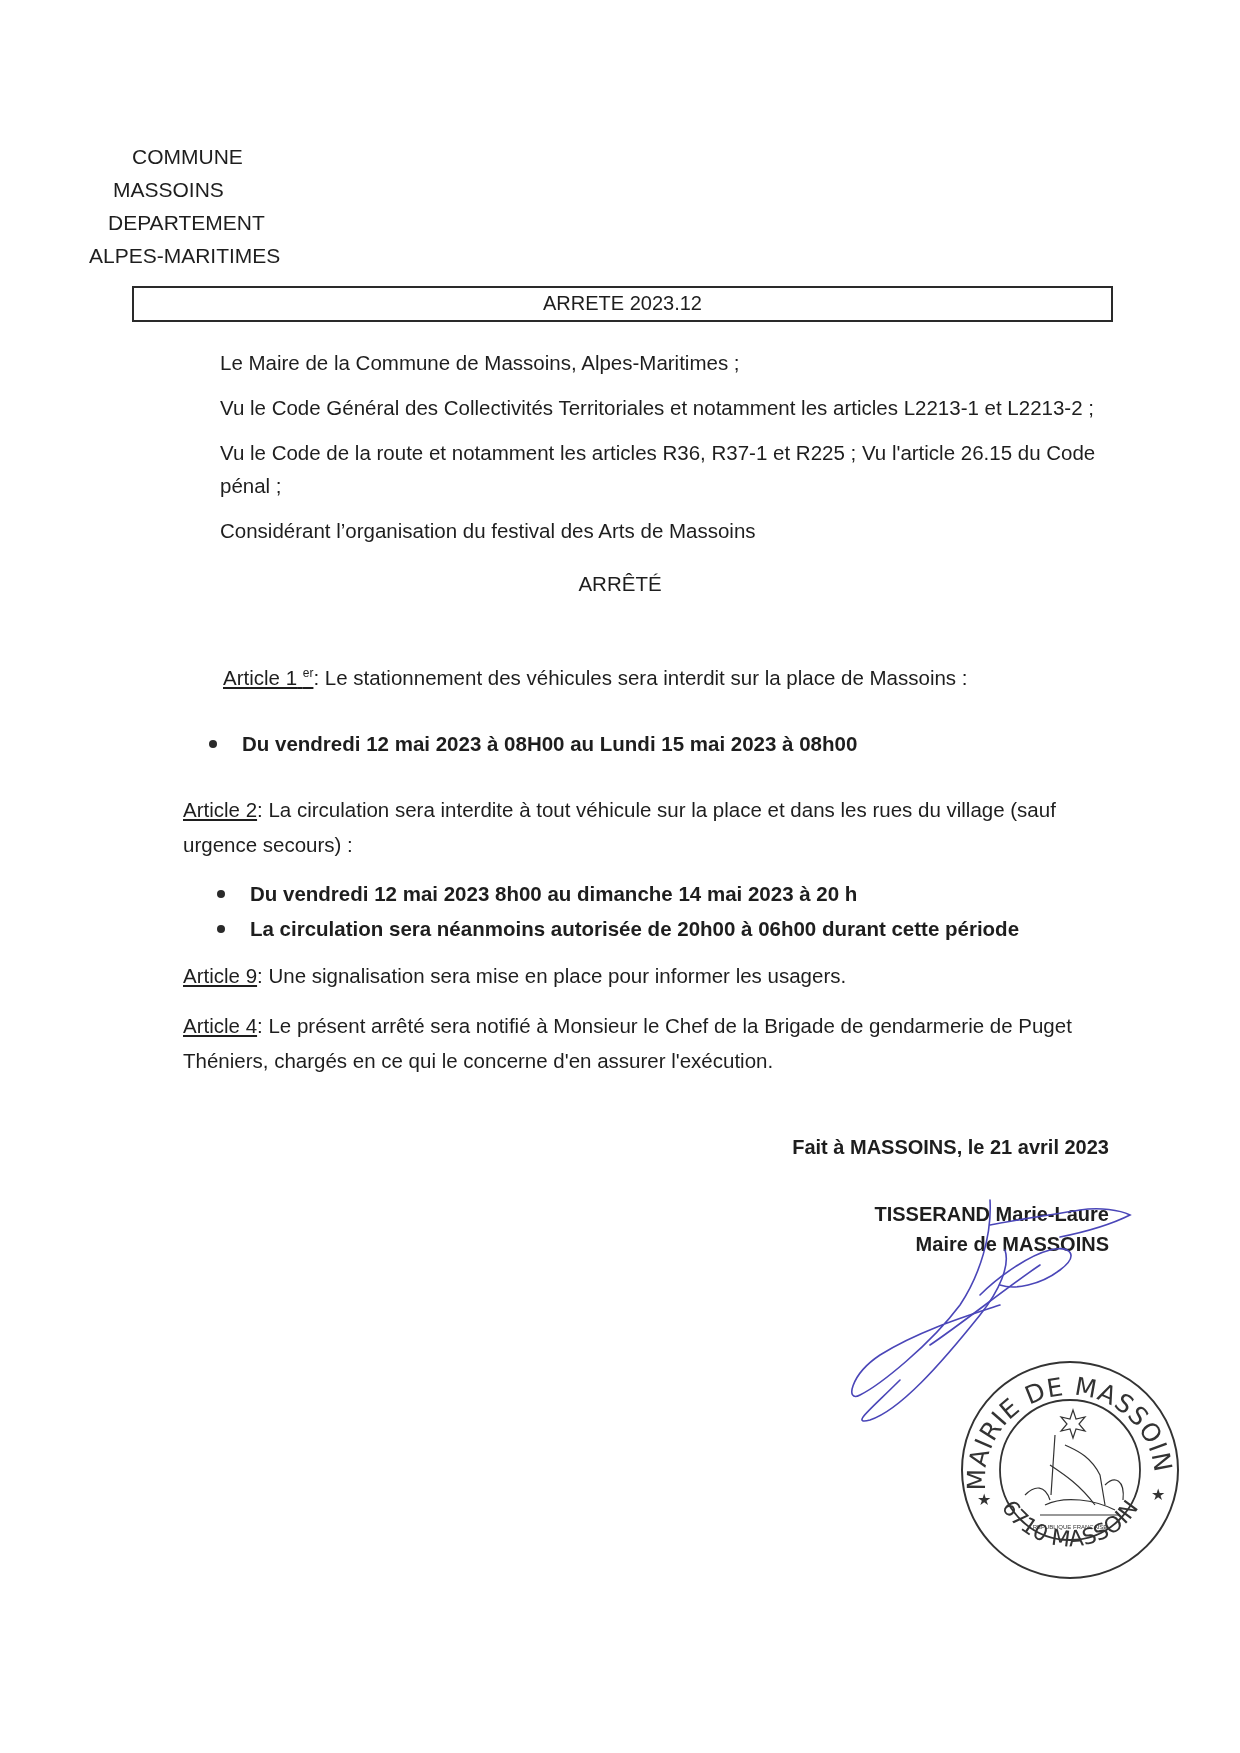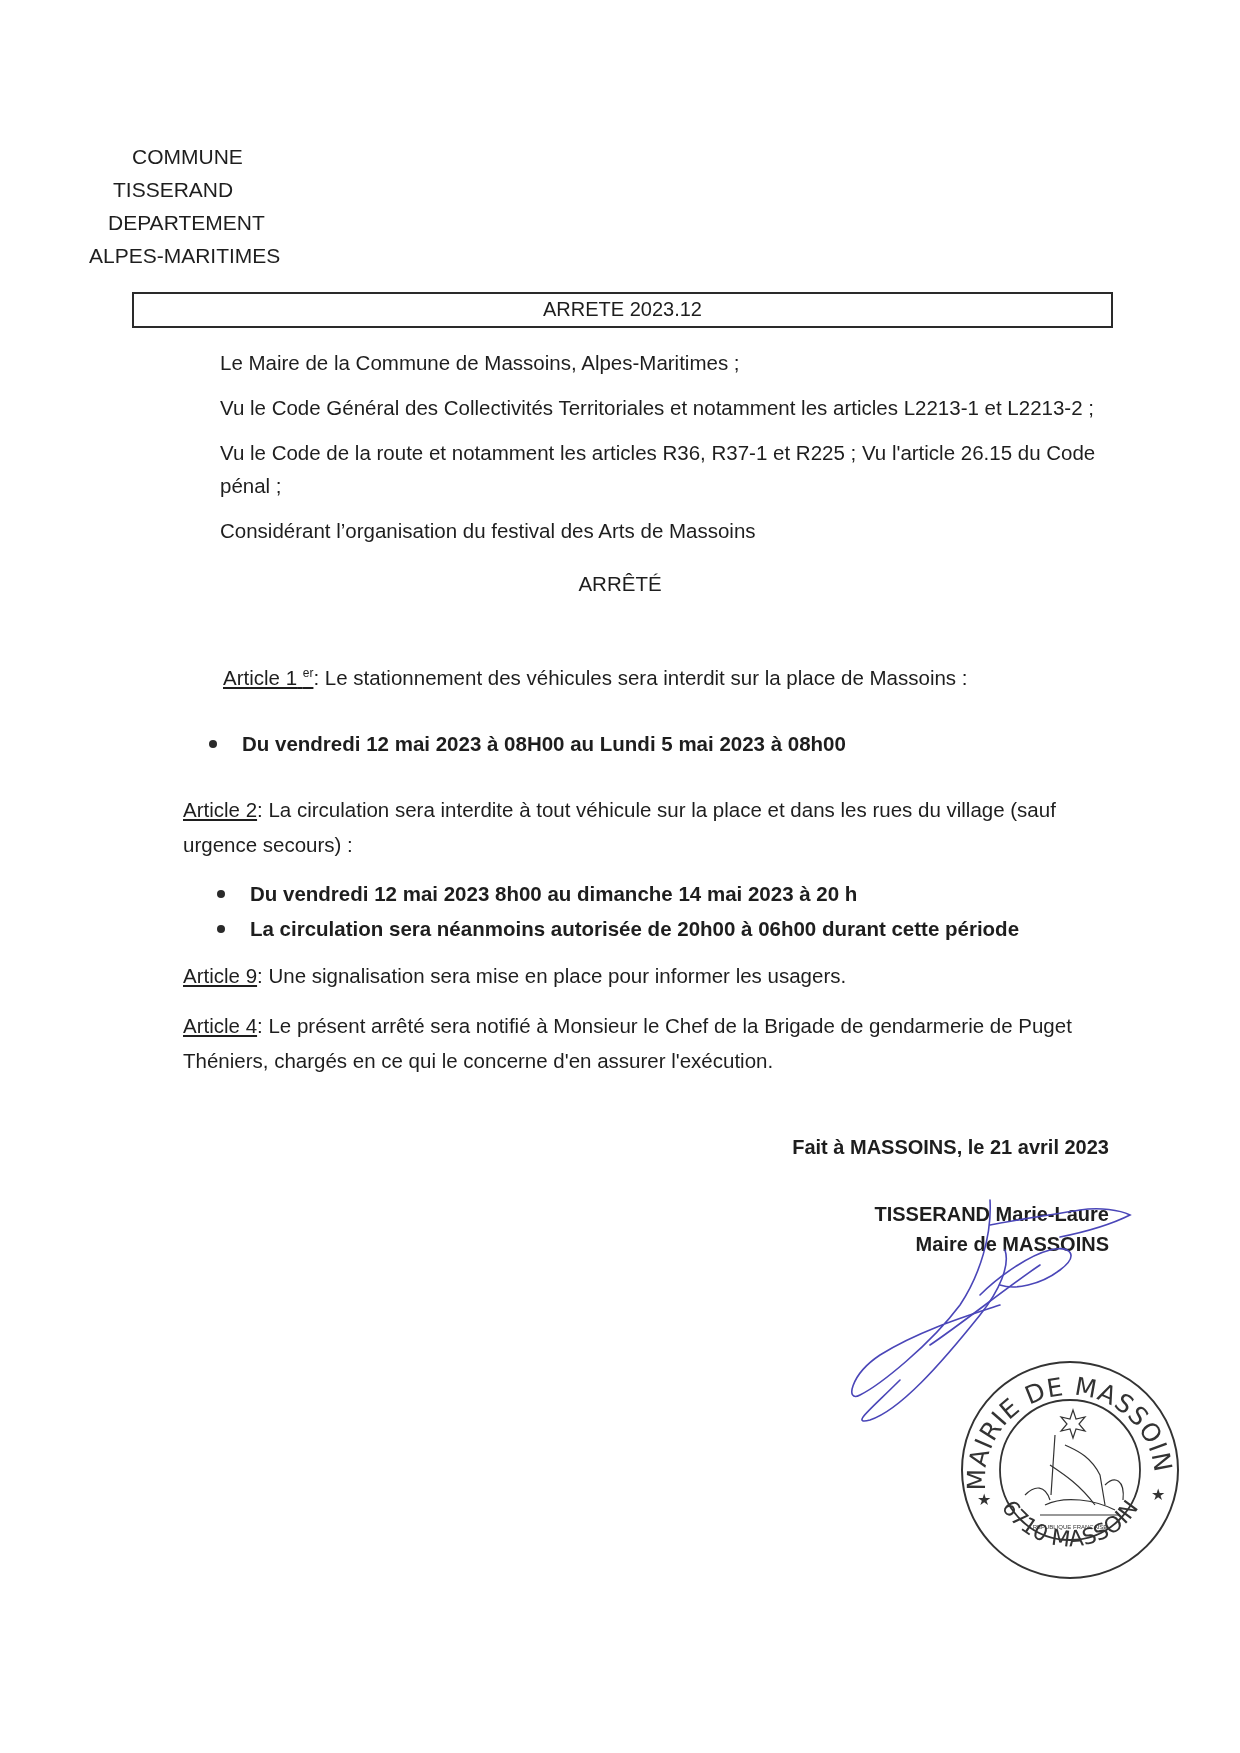--- a/index.html
+++ b/index.html
@@ -12,21 +12,21 @@
       position: absolute; left: 0; top: 0;
       font-size: 21px; line-height: 33px;
     }
     .header-block div { position: absolute; white-space: nowrap; }
     #h-commune { left: 132px; top: 140px; }
     #h-massoins { left: 113px; top: 173px; }
     #h-dept { left: 108px; top: 206px; }
     #h-alpes { left: 89px; top: 239px; }
 
     .title-box {
-      position: absolute; left: 132px; top: 292px; width: 981px; height: 36px;
+      position: absolute; left: 132px; top: 286px; width: 981px; height: 36px;
       border: 2px solid #2a2a2a; box-sizing: border-box;
       display: flex; align-items: flex-start; justify-content: center;
       font-size: 20px; padding-top: 4px; text-align: center;
     }
 
     .preamble {
       position: absolute; left: 208px; top: 334px; width: 910px;
       font-size: 20.5px; line-height: 33px;
     }
     .preamble p { margin: 12px; }
@@ -73,21 +73,21 @@
     }
     .seal {
       position: absolute; left: 955px; top: 1355px; width: 230px; height: 230px;
     }
   </style>
 </head>
 <body>
 
 <div class="header-block">
   <div id="h-commune">COMMUNE</div>
-  <div id="h-massoins">TISSERAND</div>
+  <div id="h-massoins">MASSOINS</div>
   <div id="h-dept">DEPARTEMENT</div>
   <div id="h-alpes">ALPES-MARITIMES</div>
 </div>
 
 <div class="title-box">
   <span>ARRETE 2023.12</span>
 </div>
 
 <div class="preamble">
   <p>Le Maire de la Commune de Massoins, Alpes-Maritimes ;</p>
@@ -95,21 +95,21 @@
   <p>Vu le Code de la route et notamment les articles R36, R37-1 et R225 ; Vu l'article 26.15 du Code pénal ;</p>
   <p>Considérant l’organisation du festival des Arts de Massoins</p>
 </div>
 
 <div class="arrete-label">ARRÊTÉ</div>
 
 <div class="article" id="article-1">
   <span class="art-label"><span>Article 1</span> <sup>er</sup></span><span>: Le stationnement des véhicules sera interdit sur la place de Massoins :</span>
 </div>
 <ul class="bullets" id="bullets-1">
-  <li><span class="dot"></span><span>Du vendredi 12 mai 2023 à 08H00 au Lundi 5 mai 2023 à 08h00</span></li>
+  <li><span class="dot"></span><span>Du vendredi 12 mai 2023 à 08H00 au Lundi 15 mai 2023 à 08h00</span></li>
 </ul>
 
 <div class="article" id="article-2">
   <span class="art-label">Article 2</span><span>: La circulation sera interdite à tout véhicule sur la place et dans les rues du village (sauf urgence secours) :</span>
 </div>
 <ul class="bullets" id="bullets-2">
   <li><span class="dot"></span><span>Du vendredi 12 mai 2023 8h00 au dimanche 14 mai 2023 à 20 h</span></li>
   <li><span class="dot"></span><span>La circulation sera néanmoins autorisée de 20h00 à 06h00 durant cette période</span></li>
 </ul>
 

